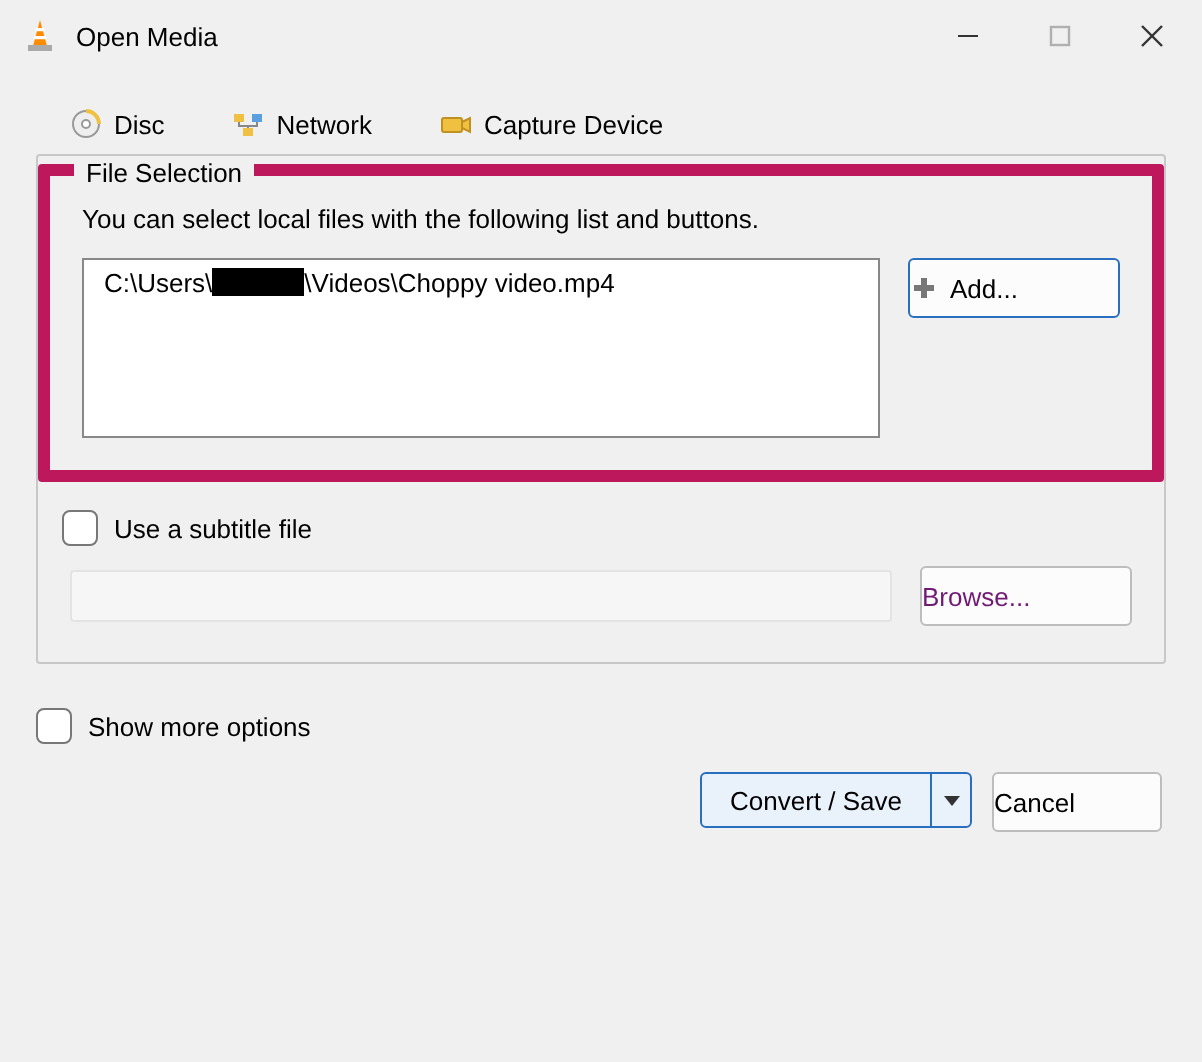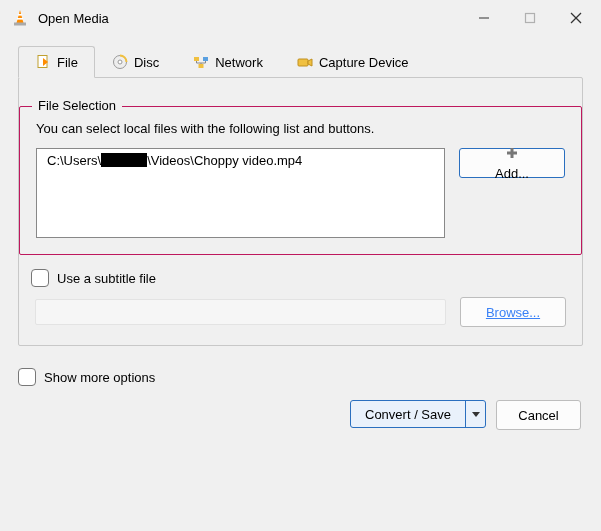--- a/index.html
+++ b/index.html
@@ -46,23 +46,23 @@
     }
     .tab.active {
       background: #f0f0f0;
       border-color: #c8c8c8;
       border-bottom: 1px solid #f0f0f0;
       margin-bottom: -1px;
       border-radius: 3px 3px 0 0;
     }
     .tab-icon { width: 16px; height: 16px; display:flex; align-items:center; justify-content:center; }
     .fieldset {
-      border: 1px solid #be185d;
+      border: 6px solid #be185d;
       border-radius: 2px;
-      margin-top: 28px;
+      margin-top: 4px;
       padding: 14px 16px 16px 16px;
       position: relative;
     }
     .panel {
       border: 1px solid #c8c8c8;
       border-top: 1px solid #c8c8c8;
       border-radius: 2px;
       margin-top: 0;
       padding: 0;
       position: relative;
@@ -89,27 +89,26 @@
     .fileitem { white-space: nowrap; }
     .redact { display: inline-block; background: #000; color: #000; height: 14px; vertical-align: -2px; width: 46px; }
     .sidebtns { display: flex; flex-direction: column; gap: 10px; width: 106px; }
     .btn {
       height: 30px;
       border: 1px solid #bdbdbd;
       background: #fcfcfc;
       border-radius: 3px;
       display: flex;
       align-items: center;
-      justify-content: center;
+      justify-content: flex-start;
       gap: 6px;
       font-size: 13px;
-      flex-direction: column;
     }
     .btn.highlight { border: 1px solid #2a6fbf; }
-    .btn.disabled { color: #3b82f6; text-decoration: underline; }
+    .btn.disabled { color: #701a75; }
     .subtitle-row { display: flex; align-items: center; gap: 8px; margin: 14px 2px 10px 12px; }
     .chk {
       width: 18px; height: 18px; border: 1px solid #777; border-radius: 4px; background: #fff;
     }
     .subpath-row { display: flex; gap: 14px; align-items: center; padding: 0 16px; }
     .subpath {
       flex: 1; height: 26px; background: #f6f6f6; border: 1px solid #e3e3e3; border-radius: 2px;
     }
     .footer1 { display: flex; align-items: center; gap: 8px; margin: 22px 0 14px 0; }
     .footer2 { display: flex; justify-content: flex-end; gap: 10px; padding-right: 2px; }
@@ -146,29 +145,20 @@
     <svg width="12" height="12">
         <line x1="1" y1="1" x2="11" y2="11" stroke="#333" stroke-width="1.2"></line>
         <line x1="11" y1="1" x2="1" y2="11" stroke="#333" stroke-width="1.2"></line>
       </svg>
   </div>
 </div>
 
 <div class="client">
 
   <div class="tabs">
-    <div class="tab active">
-      <span class="tab-icon">
-        <svg width="16" height="16">
-            <rect x="3" y="1.5" width="9" height="12" fill="#fff" stroke="#c0a030" stroke-width="1"></rect>
-            <polygon points="8,4 13,8 8,12" fill="#ff8c00"></polygon>
-          </svg>
-      </span>
-      <span>File</span>
-    </div>
     <div class="tab">
       <span class="tab-icon">
         <svg width="16" height="16">
             <circle cx="8" cy="8" r="6.5" fill="#eee" stroke="#999"></circle>
             <circle cx="8" cy="8" r="2" fill="#fff" stroke="#999"></circle>
             <path d="M8 1.5 A6.5 6.5 0 0 1 14.5 8" fill="none" stroke="#f0c040" stroke-width="2"></path>
           </svg>
       </span>
       <span>Disc</span>
     </div>

